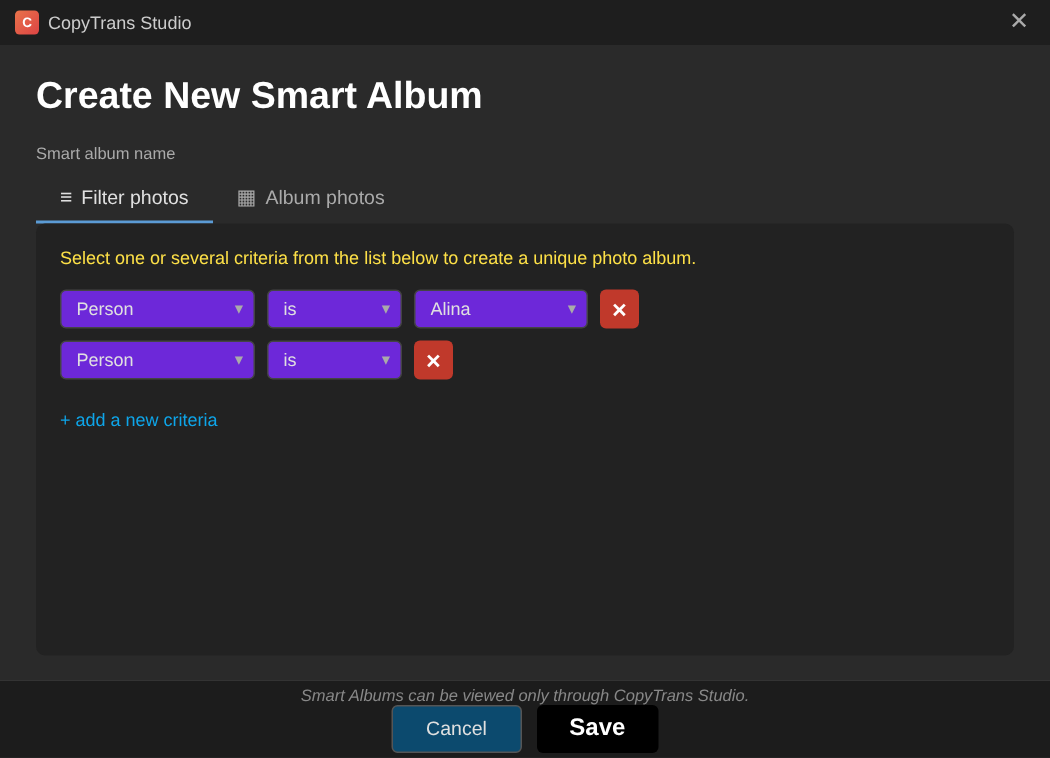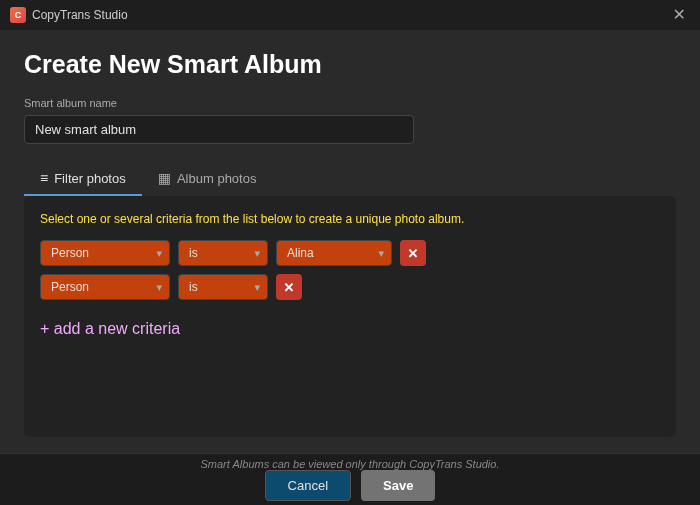--- a/index.html
+++ b/index.html
@@ -143,21 +143,21 @@
       gap: 8px;
       margin-bottom: 8px;
     }
 
     .select-wrapper {
       position: relative;
       display: inline-block;
     }
 
     .select-wrapper select {
-      background: #c2410c;
+      background: #6d28d9;
       border: 1px solid #444;
       border-radius: 4px;
       color: #e0e0e0;
       padding: 5px 28px 5px 10px;
       font-size: 12px;
       cursor: pointer;
       outline: none;
       appearance: none;
       -webkit-appearance: none;
     }
@@ -189,23 +189,23 @@
       align-items: center;
       justify-content: center;
       font-size: 13px;
       font-weight: bold;
       flex-shrink: 0;
     }
 
     .add-criteria-btn {
       background: none;
       border: none;
-      color: #f0abfc;
-      cursor: pointer;
-      font-size: 16px;
+      color: #0ea5e9;
+      cursor: pointer;
+      font-size: 12px;
       padding: 8px 0;
       text-align: left;
       margin-top: 4px;
     }
 
     .spacer { flex: 1; }
 
     .footer {
       background: #1c1c1c;
       border-top: 1px solid #333;
@@ -233,47 +233,46 @@
       background: #0c4a6e;
       border: 1px solid #555;
       border-radius: 4px;
       color: #e0e0e0;
       padding: 7px 22px;
       font-size: 13px;
       cursor: pointer;
     }
 
     .btn-save {
-      background: #737373;
+      background: #000000;
       border: none;
       border-radius: 4px;
       color: white;
       padding: 7px 22px;
-      font-size: 13px;
+      font-size: 16px;
       cursor: pointer;
       font-weight: 600;
     }
   </style>
 </head>
 <body>
 
 <div class="titlebar">
   <div class="titlebar-left">
     <div class="app-icon">C</div>
     <span class="titlebar-title">CopyTrans Studio</span>
   </div>
   <button class="close-btn">✕</button>
 </div>
 
 <div class="main-content">
   <h1 class="page-title">Create New Smart Album</h1>
 
   <div>
     <div class="field-label">Smart album name</div>
-    <input class="album-name-input" type="text" value="New smart album" style="">
   </div>
 
   <div class="tabs-container">
     <button class="tab active">
       <span class="tab-icon">≡</span>
       <span>Filter photos</span>
     </button>
     <button class="tab">
       <span class="tab-icon">▦</span>
       <span>Album photos</span>

